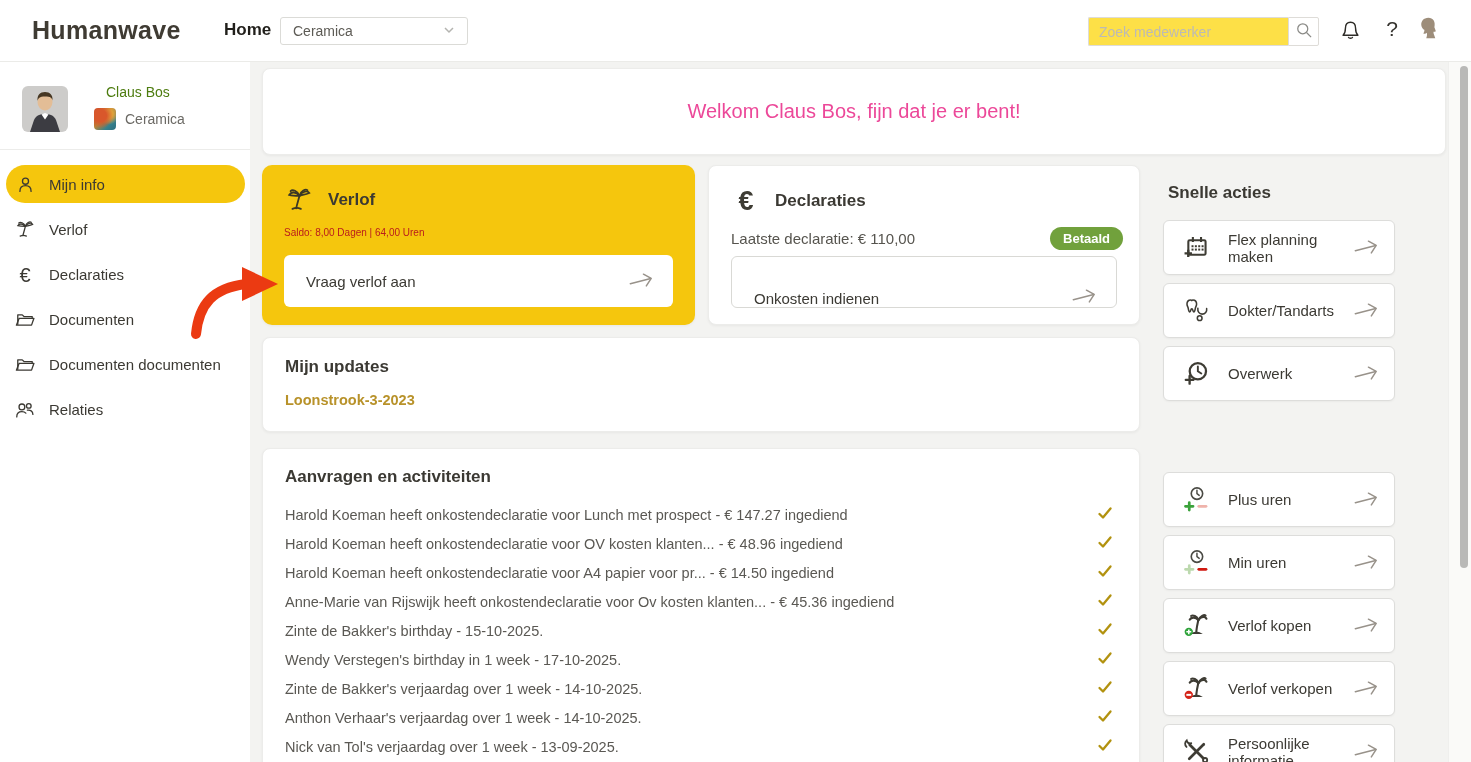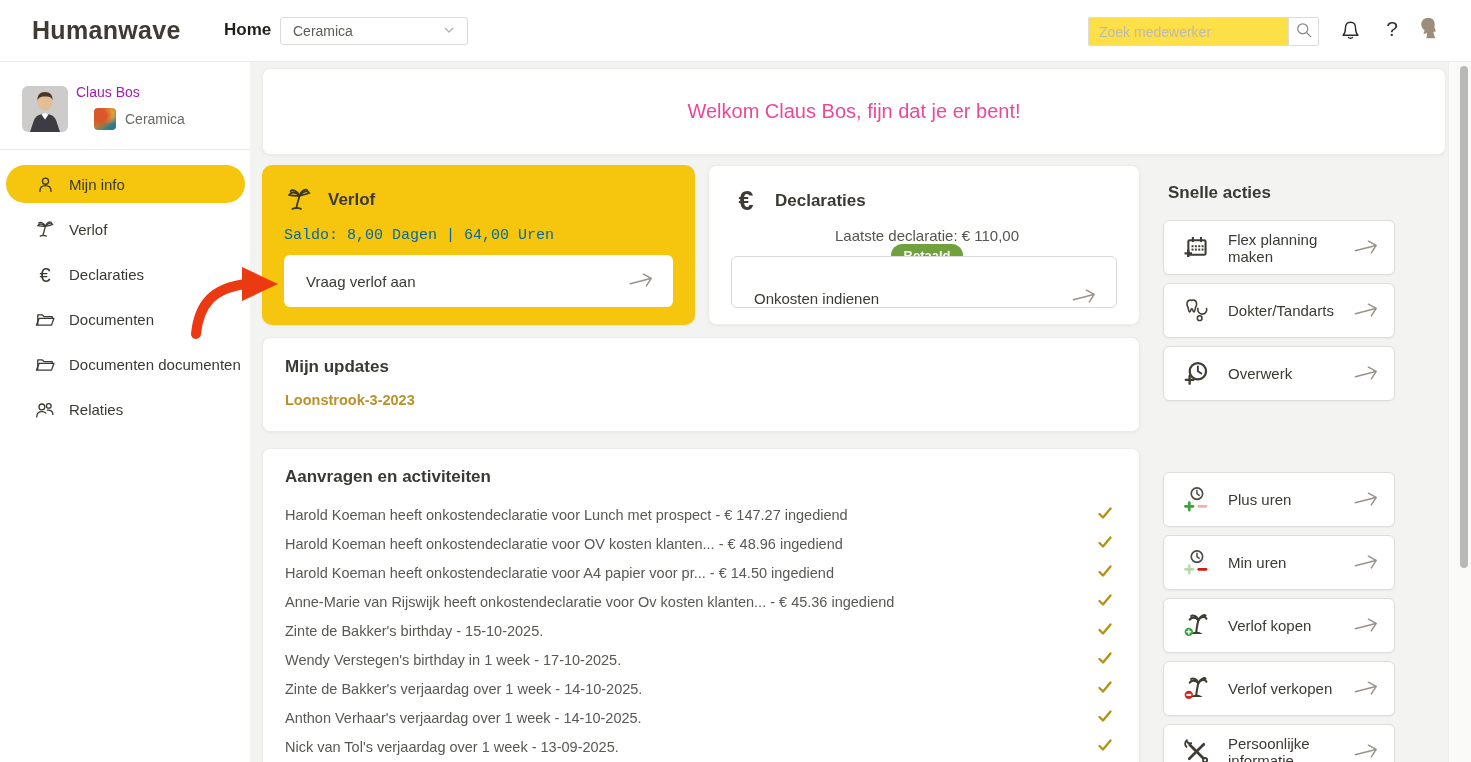--- a/index.html
+++ b/index.html
@@ -17,49 +17,49 @@
   .search-input { width:200px; height:29px; border:1px solid #dedcd8; border-right:none; border-radius:2px 0 0 2px; padding:0 10px; font-size:14px; color:#55534e; outline:none; font-family:inherit; background:#fde047; }
   .search-input::placeholder { color:#bcbab5; }
   .search-btn { width:31px; height:29px; border:1px solid #dedcd8; border-radius:0 2px 2px 0; background:#fff; display:flex; align-items:center; justify-content:center; cursor:pointer; }
   .nav-icon { position:absolute; top:19px; width:26px; height:26px; display:flex; align-items:center; justify-content:center; cursor:pointer; }
   .help-q { position:absolute; left:1381px; top:17px; font-size:21px; color:#35332e; width:22px; text-align:center; cursor:pointer; }
 
   
   .sidebar { position:absolute; left:0; top:62px; width:250px; height:700px; background:#ffffff; z-index:10; }
   .profile { position:relative; height:88px; border-bottom:1px solid #ececea; }
   .profile-photo { position:absolute; left:22px; top:24px; width:46px; height:46px; border-radius:6px; overflow:hidden; cursor:pointer; }
-  .profile-name { position:absolute; left:76px; top:22px; font-size:14px; color:#a21caf; cursor:pointer; }
+  .profile-name { position:absolute; left:106px; top:22px; font-size:14px; color:#4d7c0f; cursor:pointer; }
   .profile-company { position:absolute; left:94px; top:46px; display:flex; align-items:center; gap:9px; }
   .company-logo { width:22px; height:22px; border-radius:4px;
      background:
       radial-gradient(circle at 30% 35%, #d9572b 0 28%, rgba(217,87,43,0) 60%),
       radial-gradient(circle at 68% 28%, #e0a33a 0 18%, rgba(224,163,58,0) 48%),
       linear-gradient(135deg,#c2452a 0%,#b98436 45%,#35808d 75%,#2d6e7e 100%); }
   .profile-company span { font-size:14px; color:#6b6964; }
   .menu { padding-top:12px; }
-  .side-item { position:relative; height:45px; display:flex; align-items:center; padding-left:34px; gap:13px; font-size:15px; color:#3b3933; cursor:pointer; }
+  .side-item { position:relative; height:45px; display:flex; align-items:center; padding-left:14px; gap:13px; font-size:15px; color:#3b3933; cursor:pointer; }
   .side-item .s-icon { width:22px; height:22px; display:flex; align-items:center; justify-content:center; color:#3b3933; flex:0 0 22px; }
   .side-item.active::before { content:""; position:absolute; left:6px; right:5px; top:3px; bottom:4px; background:#f5c60d; border-radius:19px; z-index:0; }
   .side-item > * { position:relative; z-index:1; }
   .euro-glyph { font-size:20px; font-weight:500; line-height:1; }
 
   
   .card { position:absolute; background:#fff; border:1px solid #ececea; border-radius:8px; box-shadow:0 1px 3px rgba(0,0,0,.05); }
   .welcome-card { left:262px; top:68px; width:1184px; height:87px; display:flex; align-items:center; justify-content:center; }
   .welcome-card span { font-size:20px; color:#ec4899; }
 
   .verlof-card { left:262px; top:165px; width:433px; height:160px; background:#f5c60d; border:none; border-radius:10px; }
   .card-head { display:flex; align-items:center; gap:14px; padding:20px 22px 0 22px; }
   .card-title { font-size:17px; font-weight:600; color:#3b3933; }
-  .saldo { padding:12px 22px 0 22px; font-size:15px; color:#0369a1;font-family:Liberation Mono, monospace; }
+  .saldo { padding:12px 22px 0 22px; font-size:10px; color:#b91c1c; }
   .big-btn { position:absolute; left:22px; right:22px; top:90px; height:52px; background:#fff; border:none; border-radius:6px; display:flex; align-items:center; padding:0 18px 0 22px; font-size:15px; color:#3b3933; cursor:pointer; font-family:inherit; }
   .big-btn .btn-label { flex:1; text-align:left; }
   .decl-card { left:708px; top:165px; width:432px; height:160px; }
   .decl-card .big-btn { border:1px solid #d9d9d5;align-items:flex-end; }
-  .decl-row { display:flex; align-items:center; justify-content:space-between; padding:11px 16px 0 22px;flex-direction:column; }
+  .decl-row { display:flex; align-items:center; justify-content:space-between; padding:11px 16px 0 22px; }
   .decl-row .decl-text { font-size:15px; color:#56544e; }
   .badge { background:#71a13c; color:#fff; font-size:13px; font-weight:700; padding:4px 13px; border-radius:13px; }
 
   .updates-card { left:262px; top:337px; width:878px; height:95px; padding:19px 22px; }
   .updates-link { display:inline-block; margin-top:15px; font-size:14.5px; font-weight:600; color:#b8922a; cursor:pointer; }
 
   .activities-card { left:262px; top:448px; width:878px; height:360px; padding:18px 22px; }
   .act-rows { margin-top:13px; }
   .act-row { height:29px; display:flex; align-items:center; justify-content:space-between; }
   .act-text { font-size:14.5px; color:#5a5853; white-space:nowrap; overflow:hidden; }

